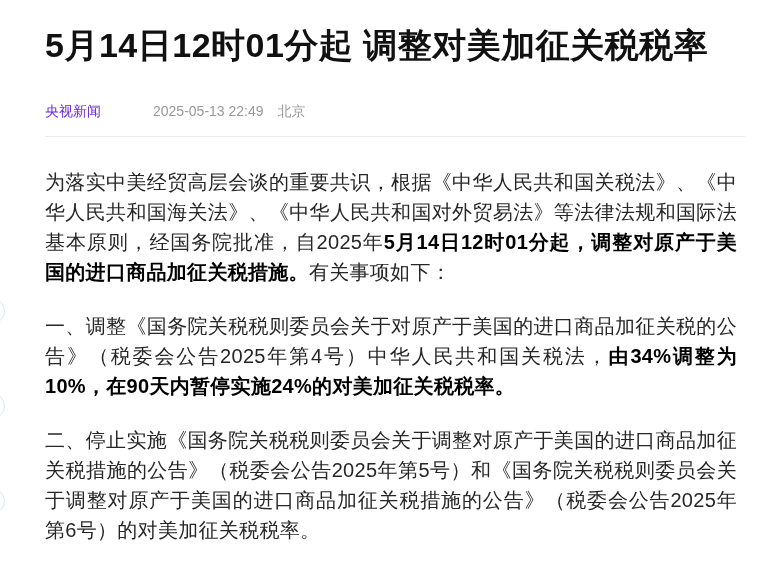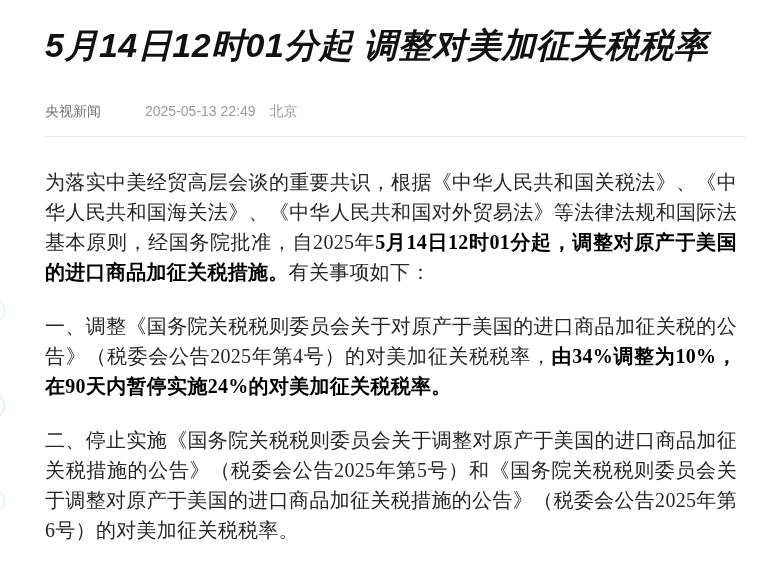--- a/index.html
+++ b/index.html
@@ -15,53 +15,51 @@
   .article {
     padding: 22px 20px 0 45px;
   }
   .article-title {
     margin: 0;
     font-size: 34px;
     line-height: 46px;
     font-weight: 700;
     color: #111111;
     letter-spacing: 0.5px;
-    font-style: italic;
   }
   .meta-row {
     margin-top: 34px;
     font-size: 14px;
     line-height: 18px;
     color: #999999;
     display: flex;
     align-items: baseline;
   }
   .meta-source {
-    color: #737373;
-    margin-right: 28px;
+    color: #6d28d9;
+    margin-right: 36px;
     cursor: pointer;
   }
   .meta-datetime {
     margin-right: 14px;
     margin-left: 16px;
   }
   .divider {
     border: none;
     border-top: 1px solid #ececec;
     margin: 16px 0 0 0;
     height: 0;
   }
   .body-para {
     margin: 24px 8px 0 0;
     font-size: 20px;
     line-height: 30px;
     color: #262626;
     text-align: justify;
     letter-spacing: 0.3px;
-    font-family: Liberation Serif, serif;
   }
   .body-para.first {
     margin-top: 30px;
   }
   .body-para b {
     color: #000000;
     font-weight: 700;
   }
   
   .edge-float-btn {
@@ -86,20 +84,20 @@
   <div class="meta-row">
     <span class="meta-source">央视新闻</span>
     <span class="meta-datetime">2025-05-13 22:49</span>
     <span class="meta-location">北京</span>
   </div>
 
   <hr class="divider">
 
   <p class="body-para first"><span>为落实中美经贸高层会谈的重要共识，根据《中华人民共和国关税法》、《中华人民共和国海关法》、《中华人民共和国对外贸易法》等法律法规和国际法基本原则，经国务院批准，自2025年</span><b>5月14日12时01分起，调整对原产于美国的进口商品加征关税措施。</b><span>有关事项如下：</span></p>
 
-  <p class="body-para"><span>一、调整《国务院关税税则委员会关于对原产于美国的进口商品加征关税的公告》（税委会公告2025年第4号）的对美加征关税税率，</span><b>由34%调整为10%，在90天内暂停实施24%的对美加征关税税率。</b></p>
+  <p class="body-para"><span>一、调整《国务院关税税则委员会关于对原产于美国的进口商品加征关税的公告》（税委会公告2025年第4号）中华人民共和国关税法，</span><b>由34%调整为10%，在90天内暂停实施24%的对美加征关税税率。</b></p>
 
   <p class="body-para"><span>二、停止实施《国务院关税税则委员会关于调整对原产于美国的进口商品加征关税措施的公告》（税委会公告2025年第5号）和《国务院关税税则委员会关于调整对原产于美国的进口商品加征关税措施的公告》（税委会公告2025年第6号）的对美加征关税税率。</span></p>
 </div>
 
 <div class="edge-float-btn b1"></div>
 <div class="edge-float-btn b2"></div>
 <div class="edge-float-btn b3"></div>
 
 </body></html>

